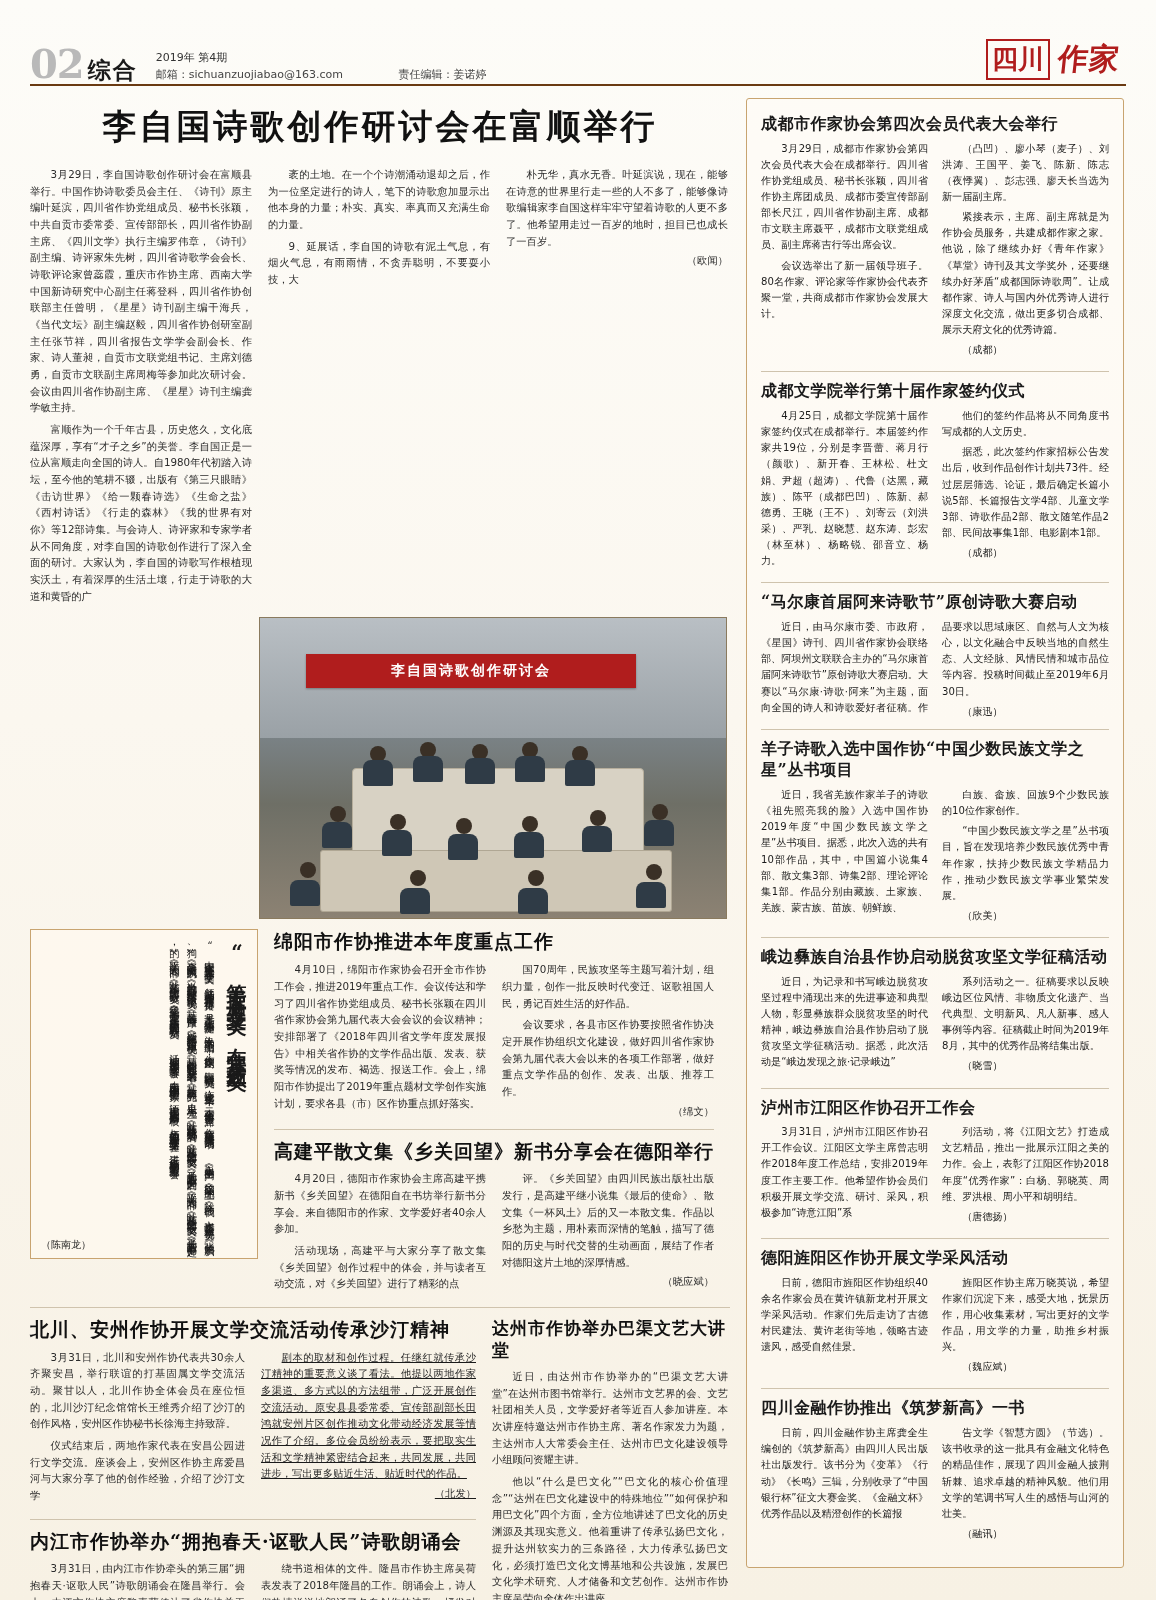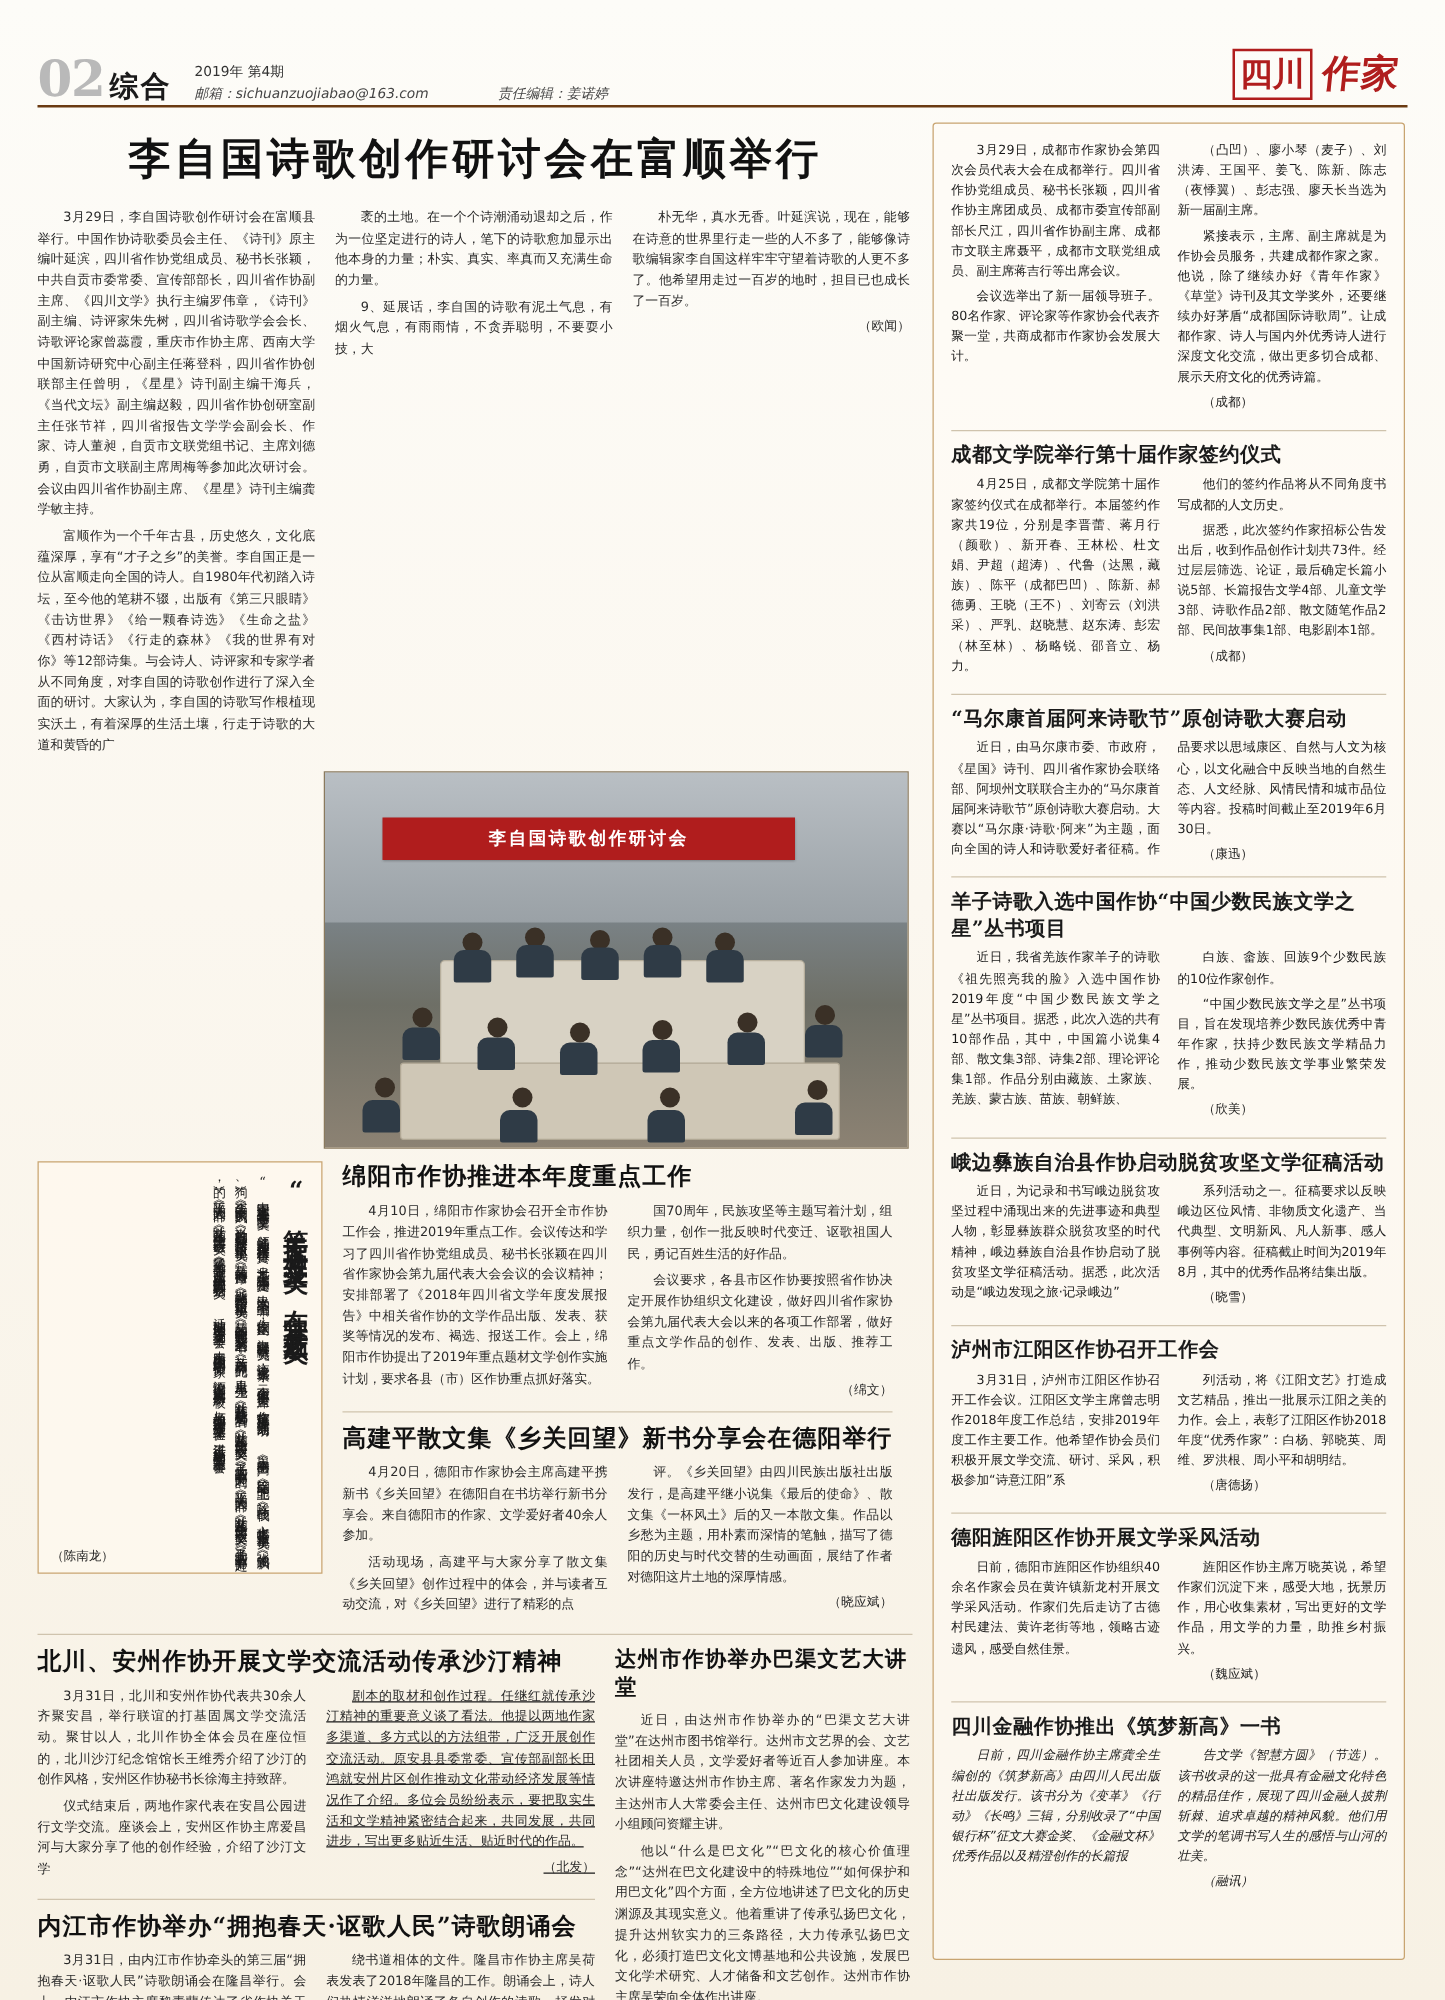--- a/index.html
+++ b/index.html
@@ -31,21 +31,21 @@
     font-size:40px;color:#b9b9b9;font-weight:700;line-height:1;
     margin-right:4px;letter-spacing:-1px;
   }
   .section-name{
     font-size:23px;font-weight:700;color:#1a1a1a;letter-spacing:2px;
     margin-right:18px;line-height:1;padding-bottom:2px;
   }
   .mast-meta{
     font-size:11px;color:#333;line-height:1.55;padding-bottom:1px;
   }
-  .mast-meta .row2{color:#444;font-style:italic;}
+  .mast-meta .row2{color:#444;}
   .mast-meta .editor{margin-left:52px;}
   .mast-logo{
     position:absolute;right:0;bottom:2px;
     display:flex;align-items:center;
   }
   .mast-logo .logo-text{
     font-family:"DejaVu Serif","Liberation Serif",serif;
     font-size:30px;font-weight:700;color:#b01d1d;letter-spacing:1px;
     border:0;padding:2px 6px;
     transform:skewX(-6deg);
@@ -325,20 +325,21 @@
           </div>
 
         </div>
       </div>
 
     </div>
 
     <div class="right-col">
 
       <div class="r-art">
+        <h3>成都市作家协会第四次会员代表大会举行</h3>
         <div class="flexrow" style="gap:14px;">
           <div style="width:167px;">
             <p>3月29日，成都市作家协会第四次会员代表大会在成都举行。四川省作协党组成员、秘书长张颖，四川省作协主席团成员、成都市委宣传部副部长尺江，四川省作协副主席、成都市文联主席聂平，成都市文联党组成员、副主席蒋吉行等出席会议。</p>
             <p>会议选举出了新一届领导班子。80名作家、评论家等作家协会代表齐聚一堂，共商成都市作家协会发展大计。</p>
           </div>
           <div style="width:167px;">
             <p>（凸凹）、廖小琴（麦子）、刘洪涛、王国平、姜飞、陈新、陈志（夜悸翼）、彭志强、廖天长当选为新一届副主席。</p>
             <p>紧接表示，主席、副主席就是为作协会员服务，共建成都作家之家。他说，除了继续办好《青年作家》《草堂》诗刊及其文学奖外，还要继续办好茅盾“成都国际诗歌周”。让成都作家、诗人与国内外优秀诗人进行深度文化交流，做出更多切合成都、展示天府文化的优秀诗篇。</p>
             <p class="sigline">（成都）</p>
           </div>
@@ -429,21 +430,21 @@
             <p>旌阳区作协主席万晓英说，希望作家们沉淀下来，感受大地，抚景历作，用心收集素材，写出更好的文学作品，用文学的力量，助推乡村振兴。</p>
             <p class="sigline">（魏应斌）</p>
           </div>
         </div>
       </div>
 
       <hr class="r-rule">
 
       <div class="r-art">
         <h3>四川金融作协推出《筑梦新高》一书</h3>
-        <div class="flexrow" style="gap:14px;font-style:italic;">
+        <div class="flexrow" style="gap:14px;">
           <div style="width:167px;">
             <p>日前，四川金融作协主席龚全生编创的《筑梦新高》由四川人民出版社出版发行。该书分为《变革》《行动》《长鸣》三辑，分别收录了“中国银行杯”征文大赛金奖、《金融文杯》优秀作品以及精澄创作的长篇报</p>
           </div>
           <div style="width:167px;">
             <p>告文学《智慧方圆》（节选）。该书收录的这一批具有金融文化特色的精品佳作，展现了四川金融人披荆斩棘、追求卓越的精神风貌。他们用文学的笔调书写人生的感悟与山河的壮美。</p>
             <p class="sigline">（融讯）</p>
           </div>
         </div>
       </div>
 

